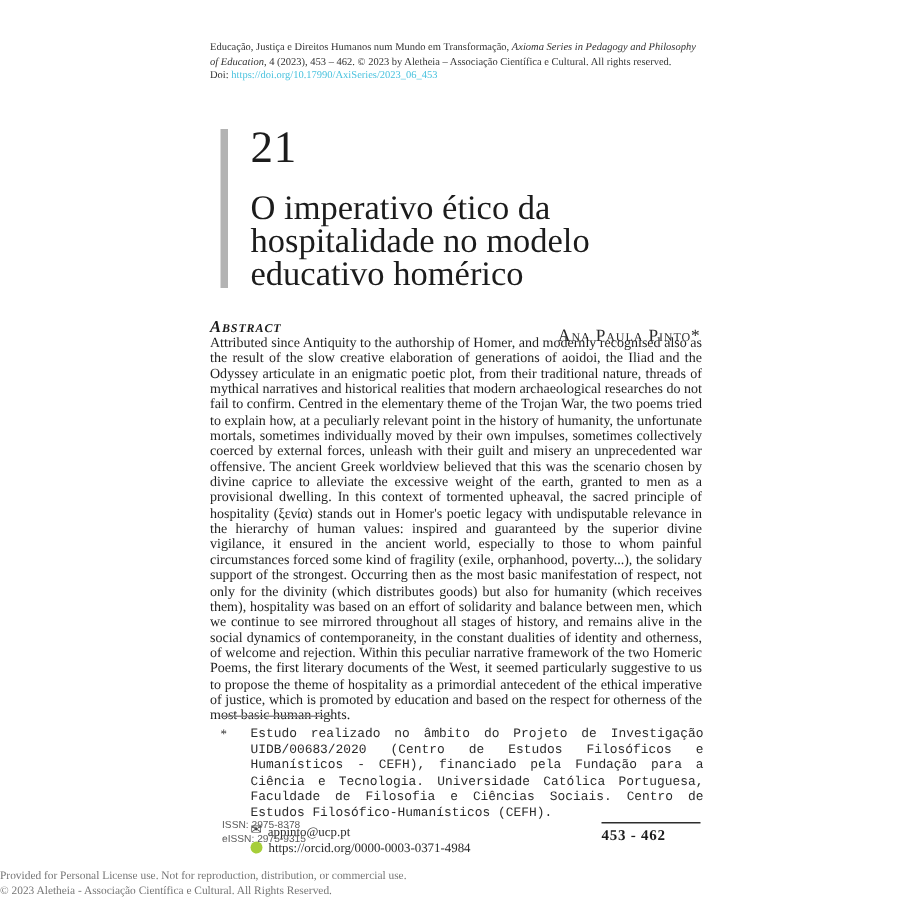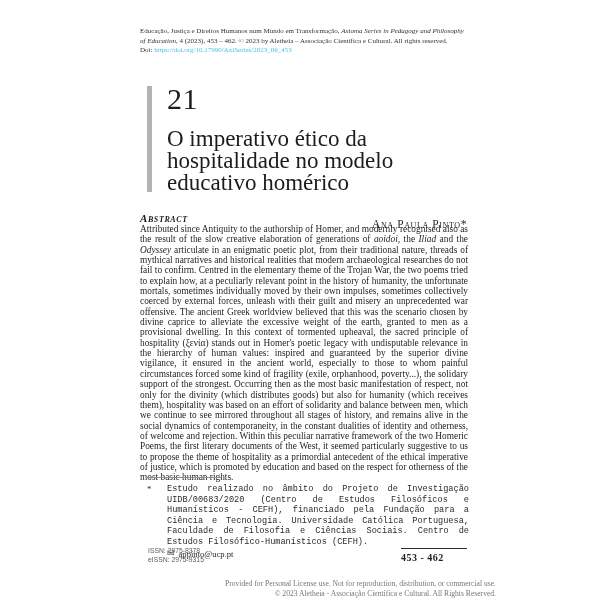--- a/index.html
+++ b/index.html
@@ -40,21 +40,21 @@
   
   .abstract-heading{
     position:absolute;left:140px;top:212px;
     font-variant:small-caps;font-weight:600;font-size:11px;
     letter-spacing:0.6px;color:#1c1c1c;font-style:italic;
   }
   .abstract-body{
     position:absolute;left:140px;top:224px;width:328px;
     font-size:9.35px;line-height:10.35px;text-align:justify;color:#1e1e1e;
   }
-  .abstract-body .italic{font-style:italic;}
+  .abstract-body .italic{}
   .keywords{
     position:absolute;left:140px;top:436px;width:328px;
     font-size:9.35px;line-height:10.35px;color:#1e1e1e;
   }
   
   .footnote-rule{
     position:absolute;left:147px;top:477px;width:74px;
     border-top:1px solid #8f8f8f;height:0;
   }
   .footnote{
@@ -77,21 +77,21 @@
     font-family:"Liberation Sans","DejaVu Sans",sans-serif;
   }
   .pages-box{
     position:absolute;left:401px;top:548px;width:66px;
     border-top:1.5px solid #2d2d2d;text-align:left;
     font-weight:bold;font-size:10px;color:#1c1c1c;padding-top:3px;
     letter-spacing:0.5px;
   }
   
   .footer{
-    position:absolute;left:0;top:579px;width:496px;text-align:right;
+    position:absolute;left:0;top:579px;width:496px;text-align:left;
     font-size:7.6px;line-height:9.6px;color:#767676;
   }
 </style>
 </head>
 <body>
 
 <div class="page">
 
   <div class="header">
     <span>Educação, Justiça e Direitos Humanos num Mundo em Transformação, </span><span class="italic">Axioma Series in Pedagogy and Philosophy of Education</span><span>, 4 (2023), 453 – 462. © 2023 by Aletheia – Associação Científica e Cultural. All rights reserved.</span>
@@ -117,20 +117,24 @@
   <div class="footnote-rule"></div>
   <div class="footnote">
     <div class="footnote-row">
       <div class="footnote-marker">*</div>
       <div class="footnote-text">Estudo realizado no âmbito do Projeto de Investigação UIDB/00683/2020 (Centro de Estudos Filosóficos e Humanísticos - CEFH), financiado pela Fundação para a Ciência e Tecnologia. Universidade Católica Portuguesa, Faculdade de Filosofia e Ciências Sociais. Centro de Estudos Filosófico-Humanísticos (CEFH).</div>
     </div>
     <div class="contact-line">
       <span class="email-icon">✉</span>
       <a href="#" style="color:#2a2a2a;text-decoration:none;">appinto@ucp.pt</a>
     </div>
+    <div class="contact-line">
+      <span class="orcid-icon"></span>
+      <a href="#" style="color:#2a2a2a;text-decoration:none;">https://orcid.org/0000-0003-0371-4984</a>
+    </div>
   </div>
 
   <div class="issn-block">
     <div>ISSN: 2975-8378</div>
     <div>eISSN: 2975-9315</div>
   </div>
   <div class="pages-box">453 - 462</div>
 
   <div class="footer">
     <div>Provided for Personal License use. Not for reproduction, distribution, or commercial use.</div>

